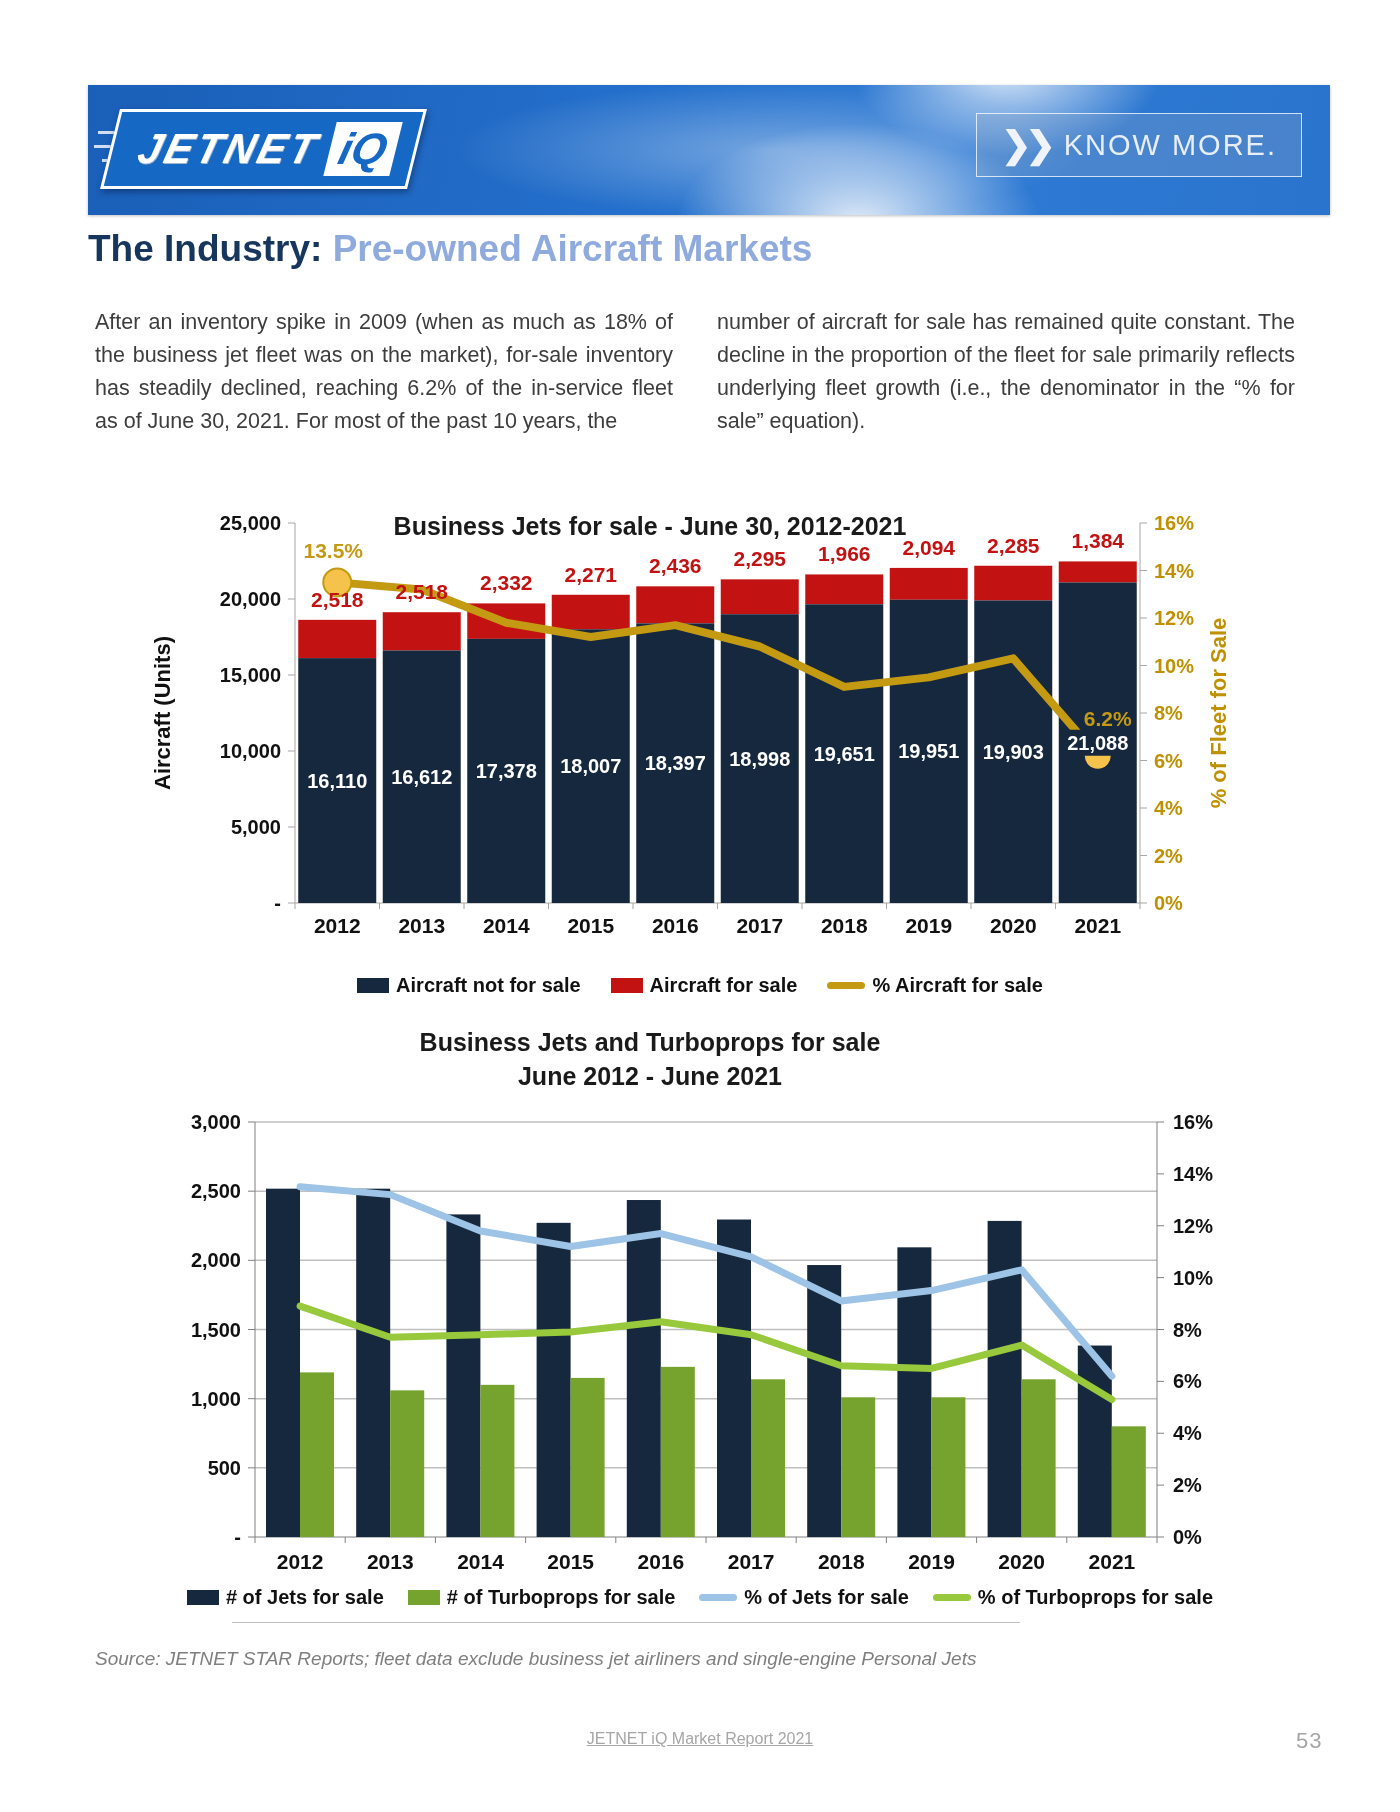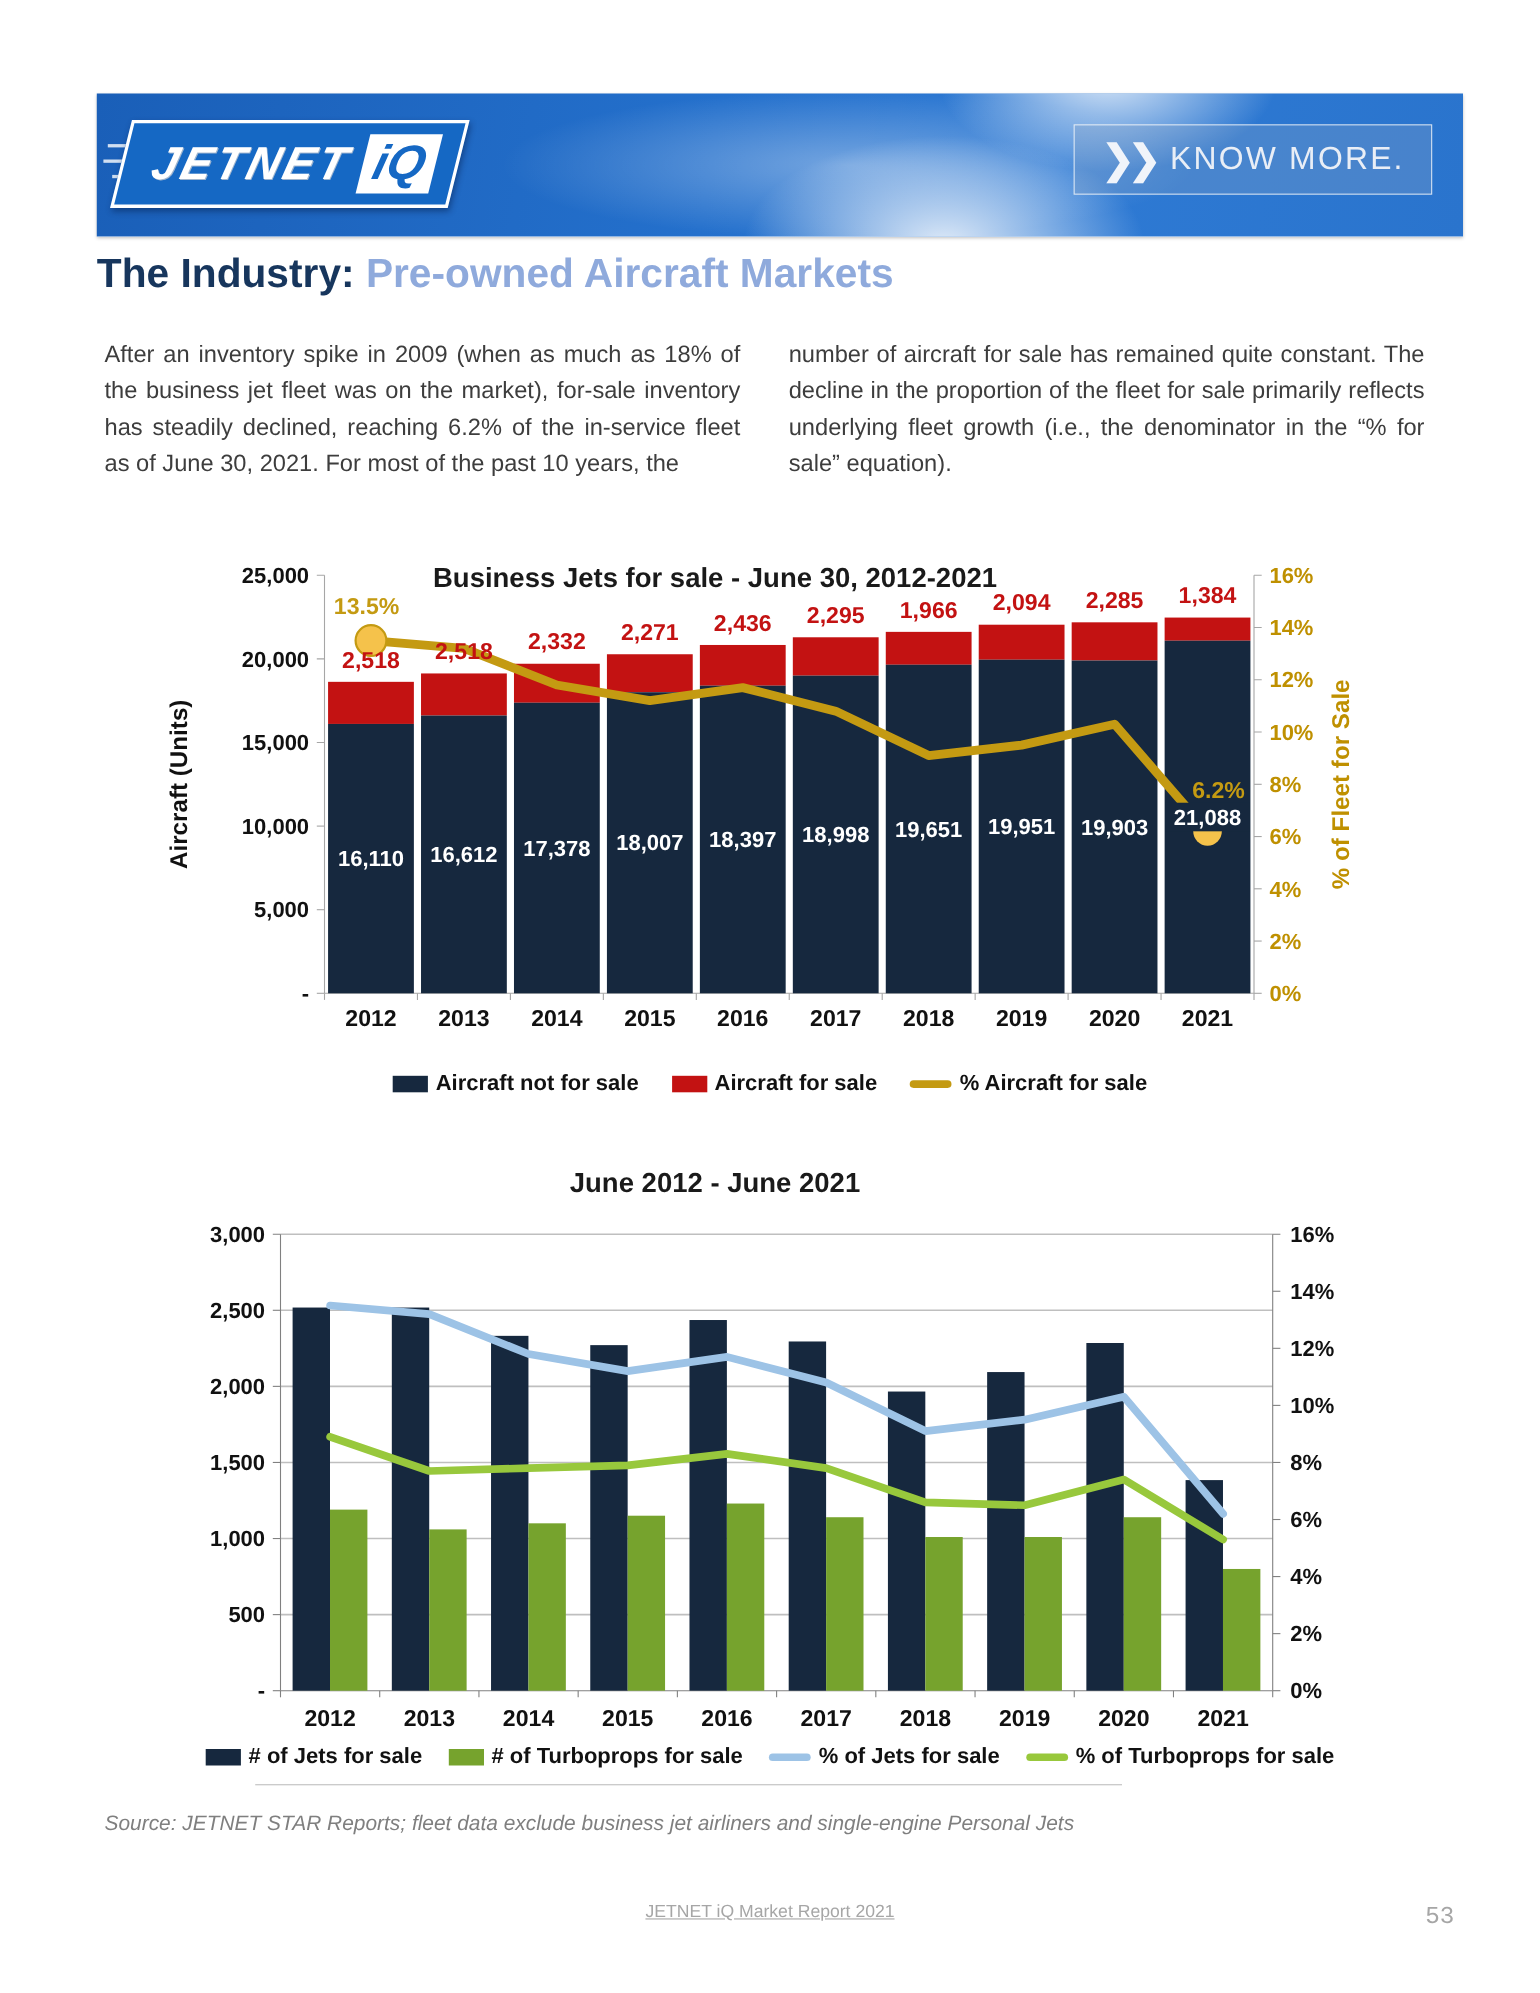--- a/index.html
+++ b/index.html
@@ -192,20 +192,21 @@
       <span class="legend-item">
         <span class="legend-swatch" style="background: rgb(195, 18, 18);"></span>
         <span class="legend-label">Aircraft for sale</span>
       </span>
       <span class="legend-item">
         <span class="legend-line" style="background: rgb(196, 154, 18);"></span>
         <span class="legend-label">% Aircraft for sale</span>
       </span>
     </div>
 
+  <div class="chart-title" style="top:1028px;">Business Jets and Turboprops for sale</div>
   <div class="chart-title" style="top:1062px;">June 2012 -  June 2021</div>
   <svg id="chart2-svg" width="1120" height="478" style="position:absolute;left:140px;top:1102px;">
       <line x1="115" y1="20" x2="1017" y2="20" stroke="#bfbfbf" stroke-width="1.5"></line>
       <line x1="115" y1="89.16666666666669" x2="1017" y2="89.16666666666669" stroke="#bfbfbf" stroke-width="1.5"></line>
       <line x1="115" y1="158.33333333333331" x2="1017" y2="158.33333333333331" stroke="#bfbfbf" stroke-width="1.5"></line>
       <line x1="115" y1="227.5" x2="1017" y2="227.5" stroke="#bfbfbf" stroke-width="1.5"></line>
       <line x1="115" y1="296.66666666666663" x2="1017" y2="296.66666666666663" stroke="#bfbfbf" stroke-width="1.5"></line>
       <line x1="115" y1="365.8333333333333" x2="1017" y2="365.8333333333333" stroke="#bfbfbf" stroke-width="1.5"></line>
       <line x1="115" y1="20" x2="115" y2="435" stroke="#808080" stroke-width="1"></line>
       <line x1="1017" y1="20" x2="1017" y2="435" stroke="#808080" stroke-width="1"></line>

